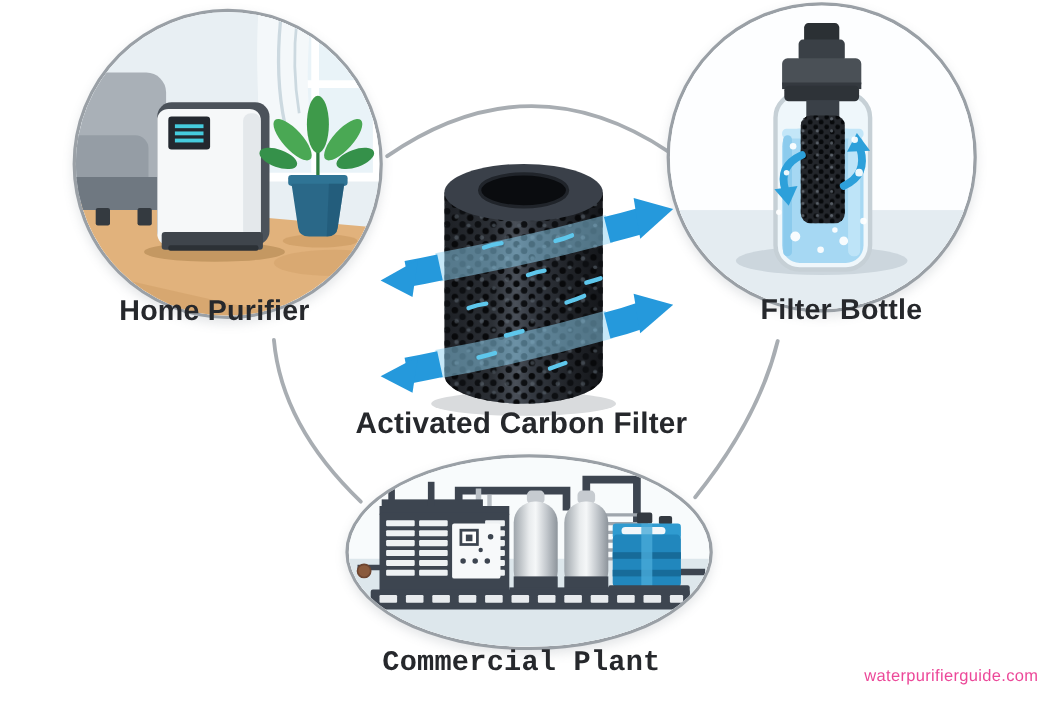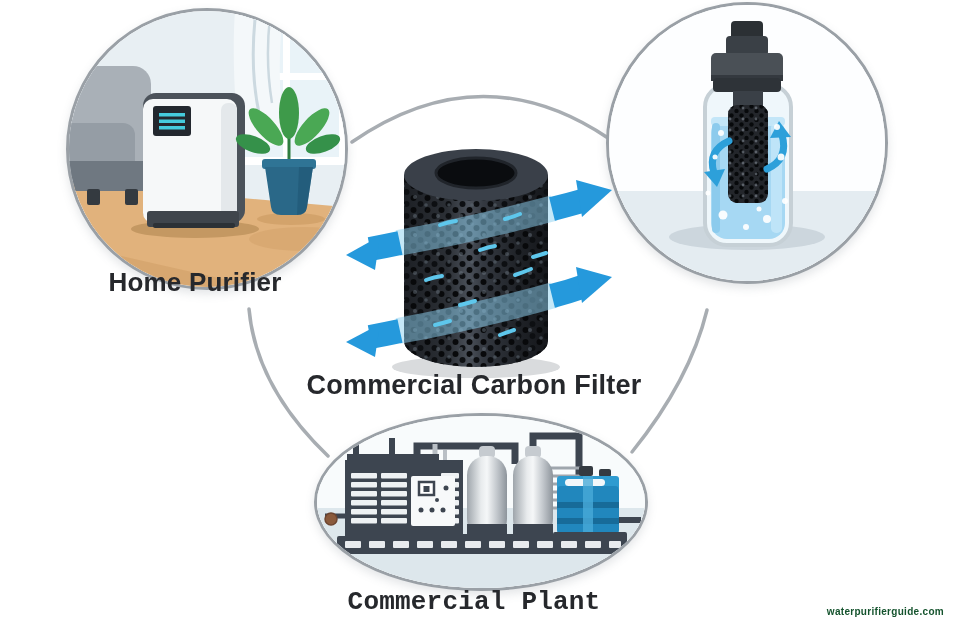--- a/index.html
+++ b/index.html
@@ -16,22 +16,22 @@
   .node-ellipse{
     position:absolute;border-radius:50%;border:3px solid #9aa0a6;overflow:hidden;
     box-shadow:0 4px 10px rgba(100,110,120,.18);background:#fff;
   }
   .node-label{
     position:absolute;transform:translateX(-50%);white-space:nowrap;
     font-weight:bold;font-size:26px;color:#26282c;letter-spacing:.2px;
   }
   .center-label{font-size:27px;}
   .watermark{
-    position:absolute;right:16px;top:606px;font-size:10px;color:#14532d;
-    font-weight:bold;letter-spacing:.3px;
+    position:absolute;right:16px;top:606px;font-size:15px;color:#ec4899;
+    font-weight:normal;letter-spacing:.3px;
   }
   svg{display:block;}
 </style>
 </head>
 <body>
 
 <div id="canvas">
 
   <svg class="abs" style="left:0;top:0" width="960" height="640" viewBox="0 0 960 640">
     <path d="M352 142 Q481 53 608 138" fill="none" stroke="#a8adb2" stroke-width="3.5" stroke-linecap="round"></path>
@@ -289,18 +289,19 @@
           <rect x="196" y="125" width="16" height="7" rx="1"></rect>
         <rect x="220" y="125" width="16" height="7" rx="1"></rect>
           <rect x="244" y="125" width="16" height="7" rx="1"></rect>
         <rect x="268" y="125" width="16" height="7" rx="1"></rect>
           <rect x="292" y="125" width="12" height="7" rx="1"></rect>
       </g>
     </svg>
   </div>
 
   <div class="node-label" style="left:195px;top:267px;">Home Purifier</div>
-  <div class="node-label center-label" style="left:474px;top:370px;">Commercial Carbon Filter</div>
+  <div class="node-label" style="left:765px;top:266px;">Filter Bottle</div>
+  <div class="node-label center-label" style="left:474px;top:370px;">Activated Carbon Filter</div>
   <div class="node-label" style="left:474px;top:587px;font-family:Liberation Mono, monospace;">Commercial Plant</div>
 
   <div class="watermark">waterpurifierguide.com</div>
 
 </div>
 
 </body></html>

